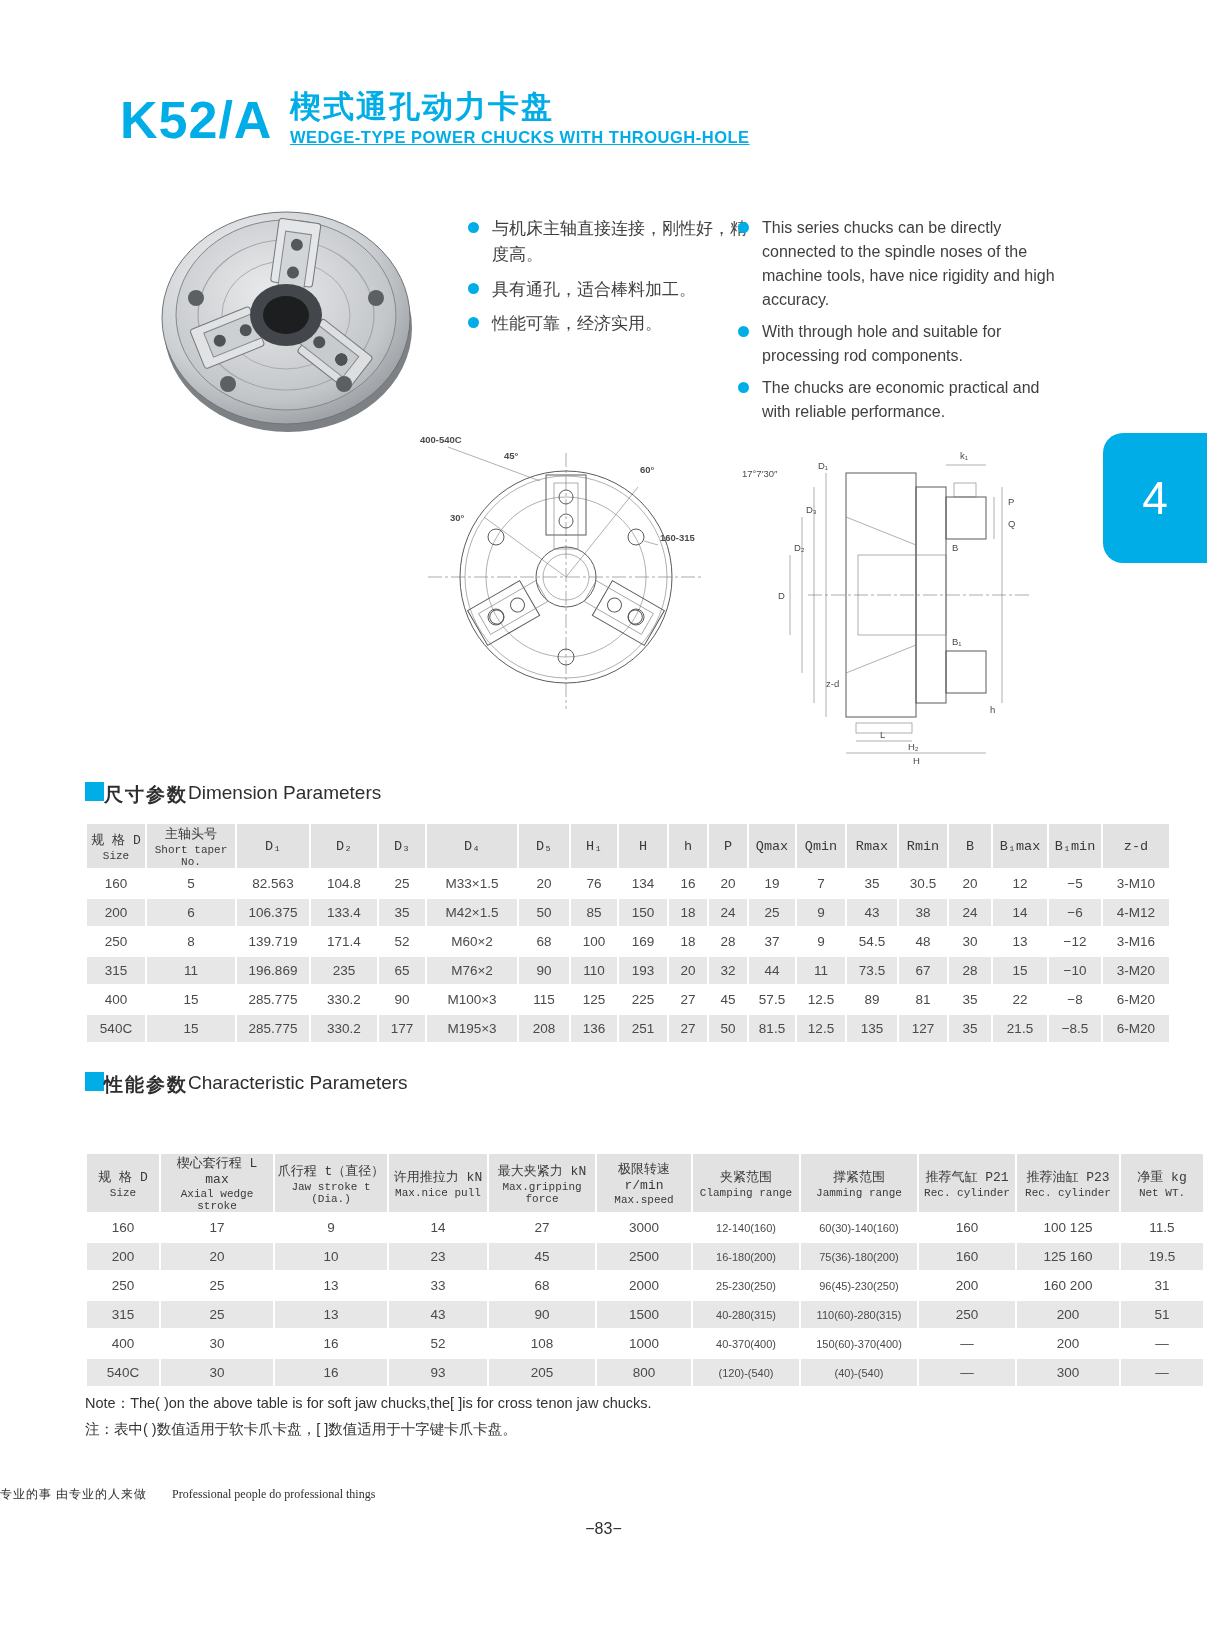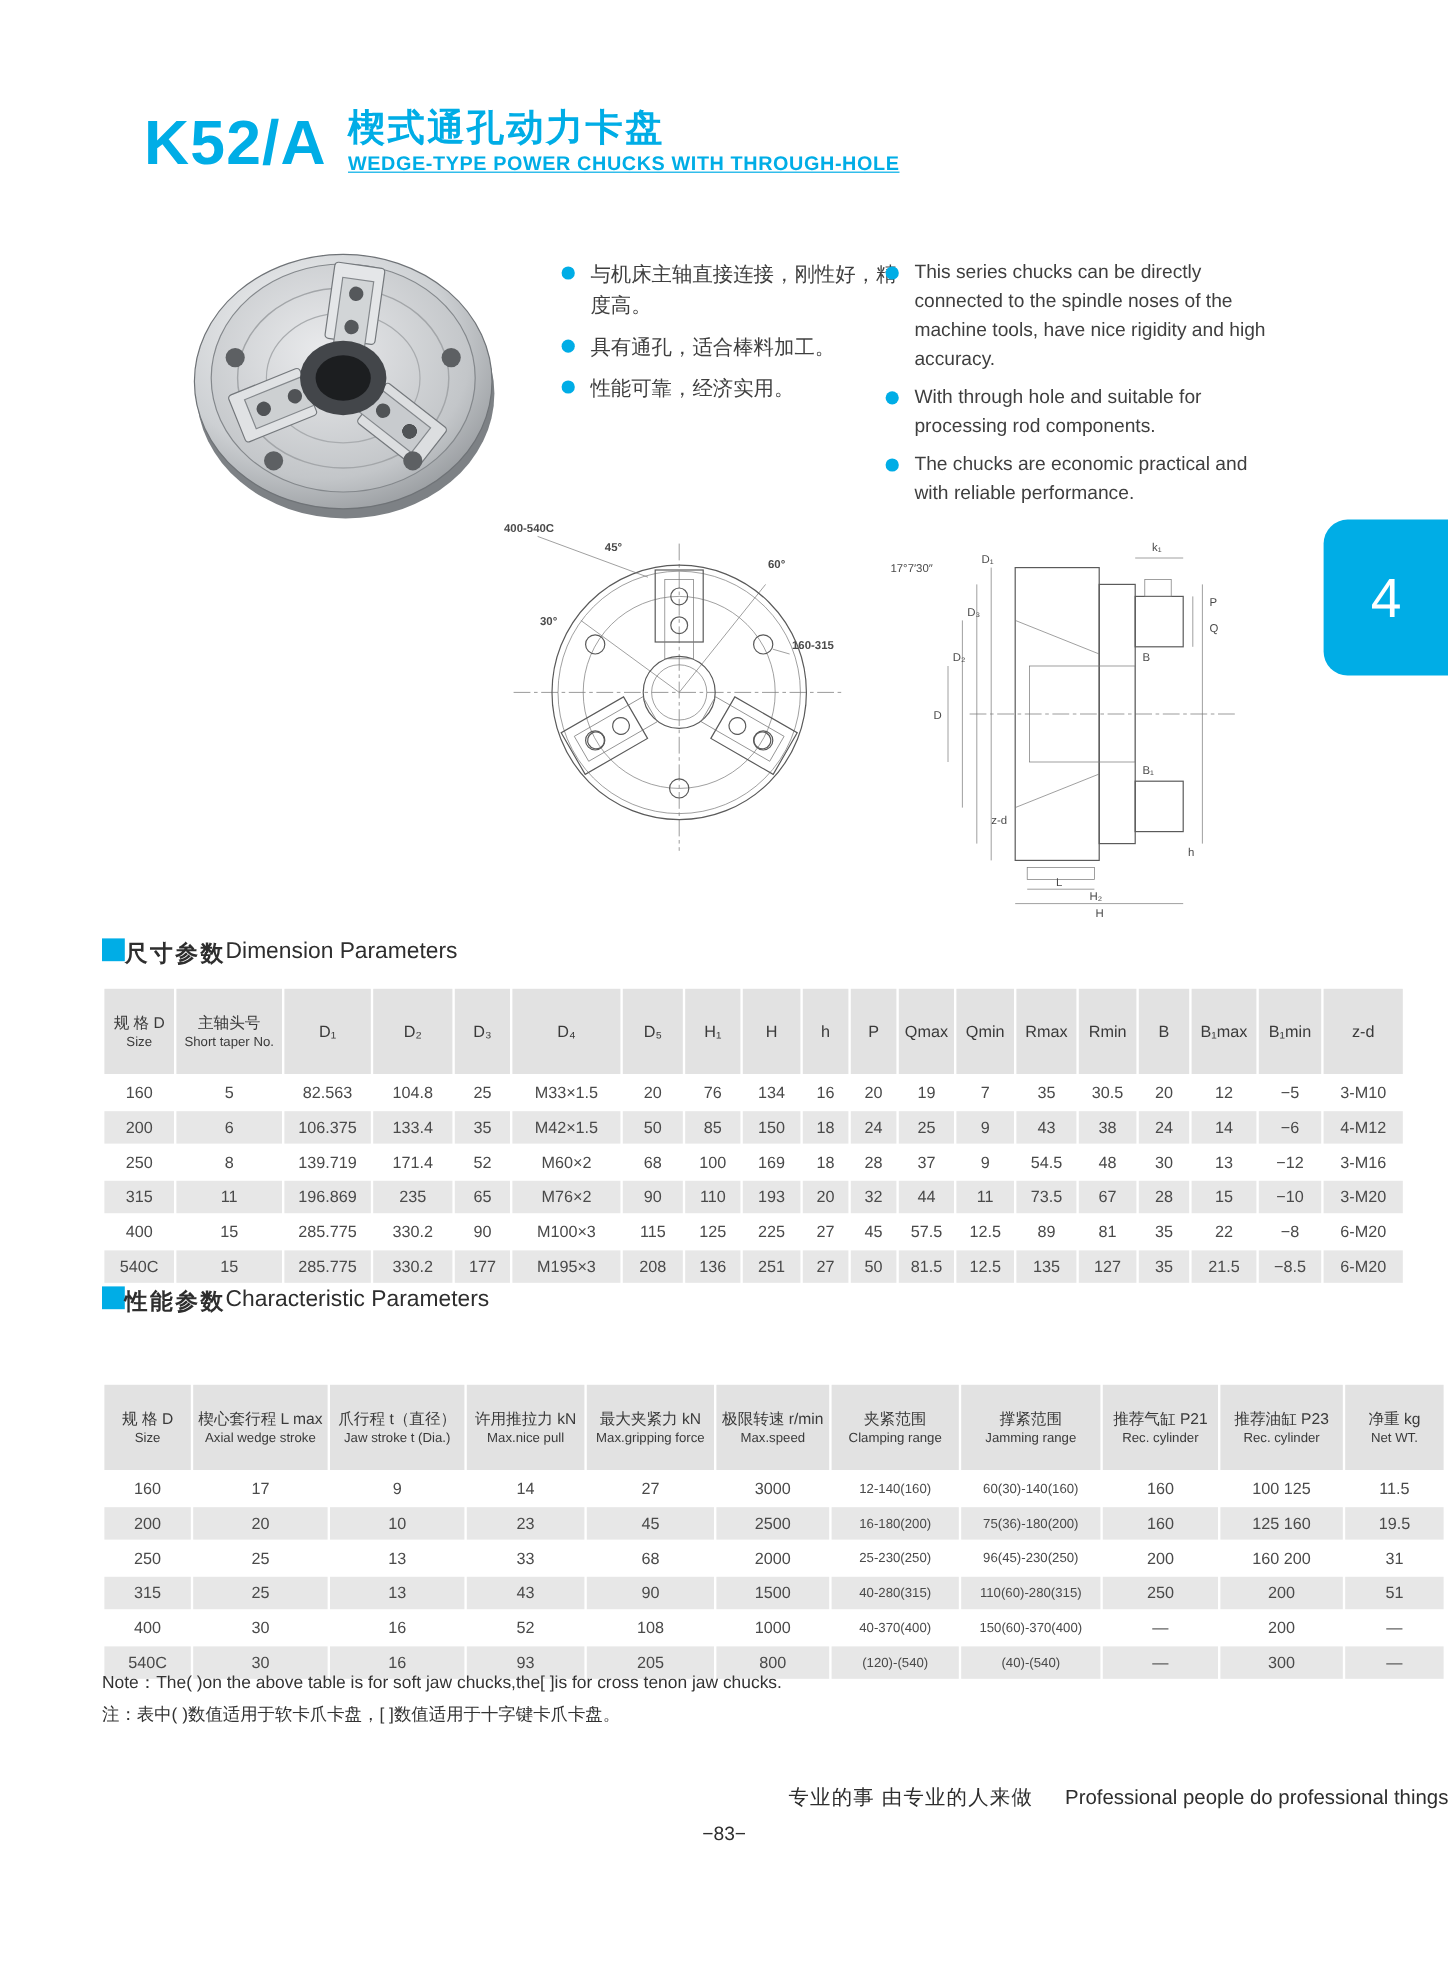--- a/index.html
+++ b/index.html
@@ -40,32 +40,32 @@
   .sec-head { position:absolute; left:85px; display:flex; align-items:flex-start; gap:0; }
   .sec-head .sq { width:19px; height:19px; background:var(--accent); }
   .sec-head .zh { font-size:19px; font-weight:bold; color:#2e2e2e; letter-spacing:2px; }
   .sec-head .en { font-size:19px; color:#2e2e2e; }
   #sec1 { top:782px; } #sec2 { top:1072px; }
 
   
   .tbl-wrap { position:absolute; left:85px; width:1012px; }
   #tbl1 { top:822px; } #tbl2 { top:1152px; }
   table { width:100%; table-layout:fixed; border-collapse:separate; border-spacing:2px 2px; }
-  th { background:#e2e2e2; font-weight:normal; font-size:13.5px; color:#3a3a3a; padding:20px 1px; vertical-align:middle; height:44px; }
+  th { background:#e2e2e2; font-weight:normal; font-size:13.5px; color:#3a3a3a; padding:0 1px; vertical-align:middle; height:44px;font-family:Liberation Mono, monospace; }
   .h-zh { font-size:13px; } .h-en { font-size:11px; margin-top:1px; }
   td { text-align:center; font-size:13.5px; color:#4a4a4a; padding:5px 1px; height:27px; vertical-align:middle; }
   tbody tr:nth-child(even) td { background:#e7e7e7; }
   tbody tr:nth-child(odd) td { background:#ffffff; }
   #tbl2 td:nth-child(7), #tbl2 td:nth-child(8) { font-size:11px; }
 
   
   .notes { position:absolute; left:85px; top:1390px; font-size:14.5px; color:#333; line-height:1.8; }
 
   
-  .footer { position:absolute; left:0; top:1486px; width:100%; text-align:right; font-size:17px; color:#2e2e2e; }
+  .footer { position:absolute; left:0; top:1486px; width:100%; text-align:left; font-size:12px; color:#2e2e2e;font-family:Liberation Serif, serif; }
   .footer .zh { letter-spacing:1px; margin-right:22px; }
   .page-num { position:absolute; left:0; top:1520px; width:100%; text-align:center; font-size:16px; color:#2e2e2e; }
 </style>
 </head>
 <body>
 
 <div class="page">
 
   <div class="model">K52/A</div>
   <div class="title-zh">楔式通孔动力卡盘</div>

